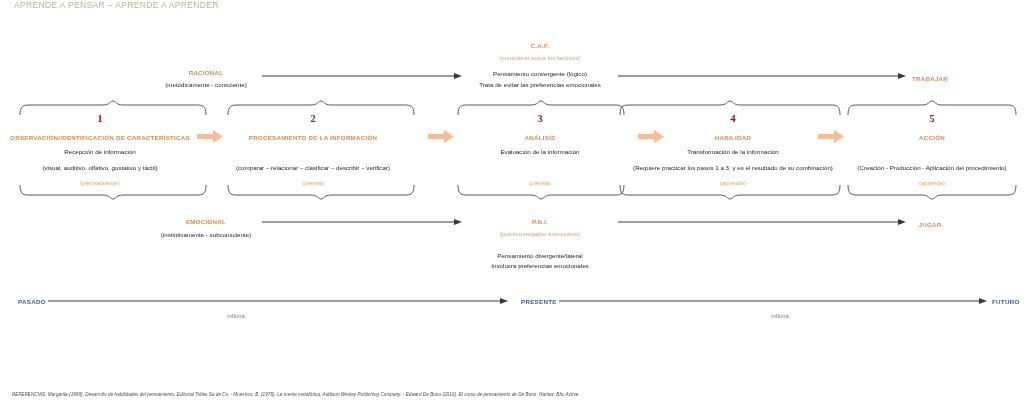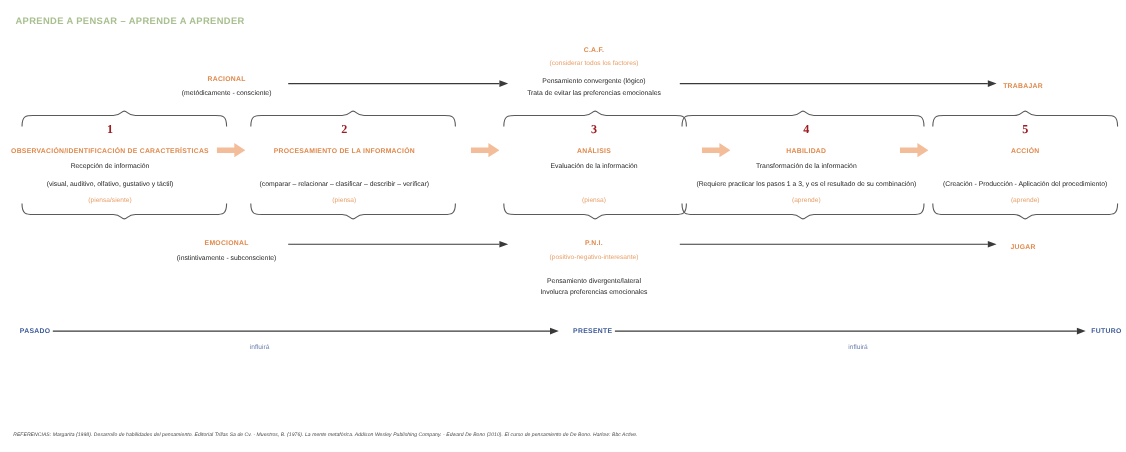--- a/index.html
+++ b/index.html
@@ -6,22 +6,22 @@
   body{
     width:1024px;height:411px;background:#ffffff;overflow:hidden;
     font-family:"Liberation Sans", sans-serif;
     position:relative;
   }
   .canvas{position:absolute;left:0;top:0;width:1024px;height:411px;}
   .abs{position:absolute;}
 
   
   #page-title{
-    left:14px;top:14px;
-    font-size:8.5px;font-weight:bold;letter-spacing:.35px;
+    left:14px;top:0;
+    font-size:8.5px;font-weight:normal;letter-spacing:.35px;
     color:#a8bf8f;white-space:nowrap;text-align:center;
   }
 
   
   .ctr{text-align:center;transform:translateX(-50%);white-space:nowrap;}
   .t-orange{color:#e08a4e;font-weight:bold;font-size:6.2px;letter-spacing:.25px;}
   .t-orange-note{color:#e8a06a;font-size:6px;}
   .t-black{color:#262626;font-size:6.2px;}
   .t-num{color:#9e1b20;font-family:"Liberation Serif",serif;font-weight:bold;font-size:11px;}
   .t-blue{color:#3d5a98;font-weight:bold;font-size:6.2px;letter-spacing:.3px;}

